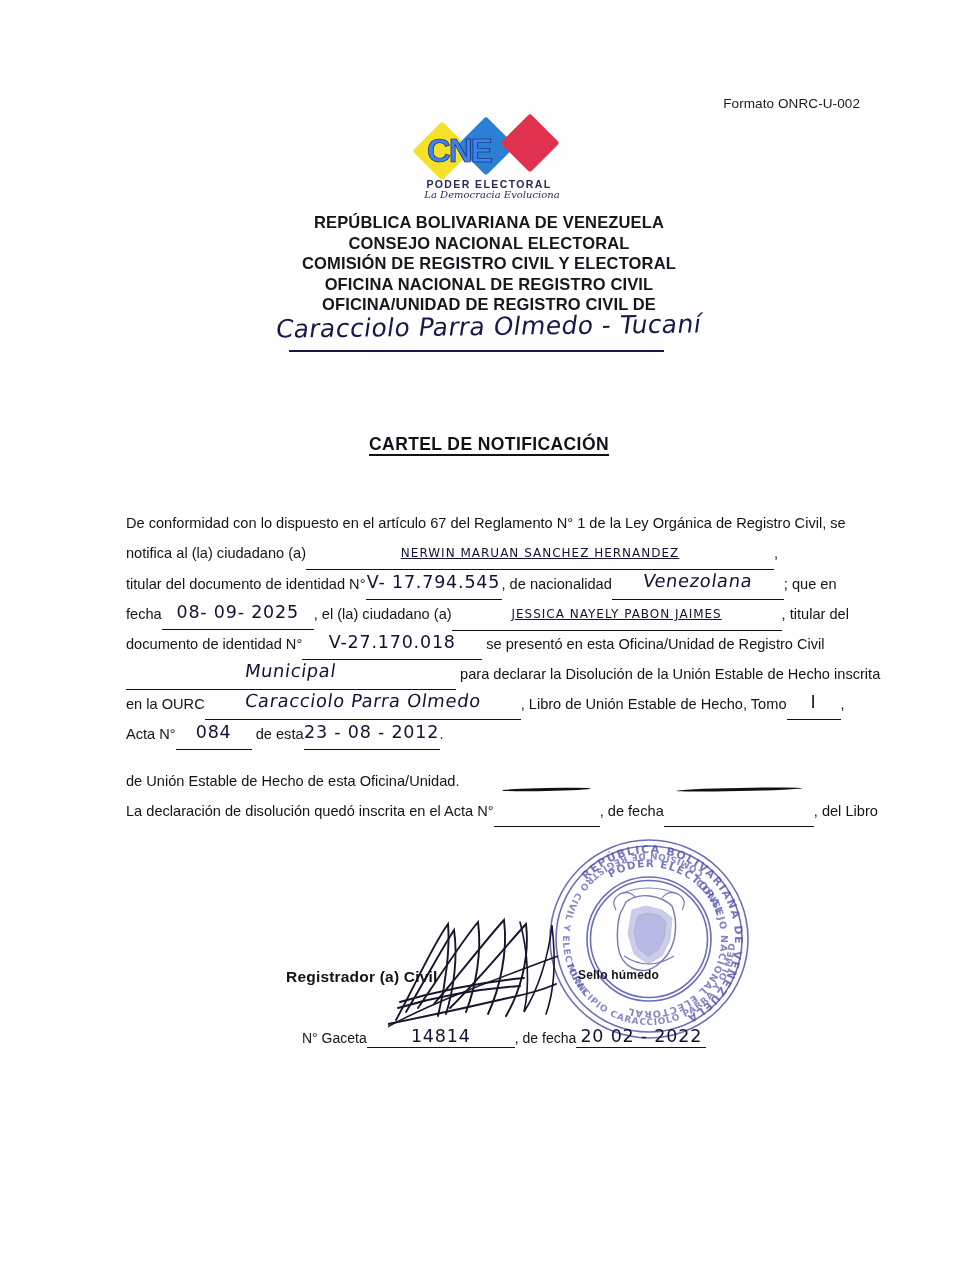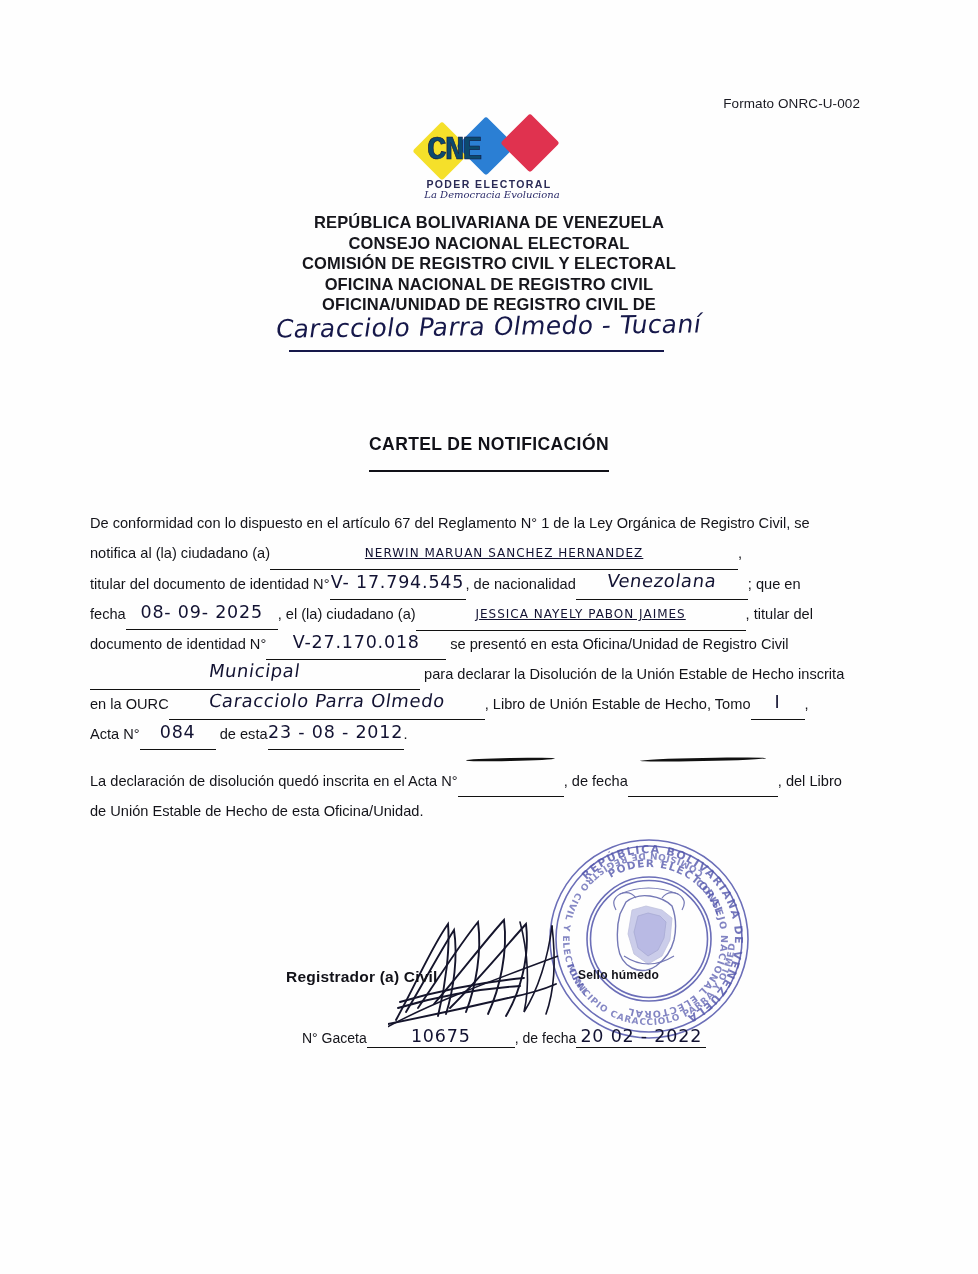--- a/index.html
+++ b/index.html
@@ -61,25 +61,25 @@
     transform: rotate(45deg);
     border-radius: 3px;
   }
   .dia.y { left: 8px;  top: 8px; background: #f5e02a; }
   .dia.b { left: 52px; top: 3px; background: #2b7fd4; }
   .dia.r { left: 96px; top: 0px; background: #e0324f; }
   .cne-text {
     position: absolute;
     left: 26px;
     top: 12px;
-    font-family: Liberation Mono, monospace;
+    font-family: Liberation Sans, sans-serif;
     font-size: 33px;
     font-weight: bold;
     letter-spacing: -2px;
-    color: #0c4a6e;
+    color: #3b82f6;
     -webkit-text-stroke: 0.6px #14143c;
     line-height: 1;
   }
   .poder {
     position: absolute;
     left: 0; right: 0;
     top: 56px;
     text-align: center;
     font-size: 10.5px;
     font-weight: bold;
@@ -144,37 +144,38 @@
     top: 434px;
     left: 0; right: 0;
     text-align: center;
     font-size: 17.5px;
     font-weight: bold;
     letter-spacing: .4px;
     color: #111118;
   }
   .doc-title span {
     border-bottom: 2.2px solid #111118;
-    padding-bottom: 16px;
+    padding-bottom: 0;
   }
 
   
   .body-block {
     position: absolute;
     top: 508px;
     left: 90px;
     width: 798px;
     font-size: 14.6px;
     line-height: 30px;
     color: #14141a;
   }
   .ln {
     position: relative;
     height: 30px;
     white-space: nowrap;
+    margin-left: 36px;
   }
   .blank {
     display: inline-block;
     border-bottom: 1.6px solid #111;
     vertical-align: baseline;
     text-align: center;
     position: relative;
   }
   .blank .hand {
     position: relative;
@@ -336,24 +337,24 @@
     </div>
 
     <div class="ln">
       <span>Acta N°</span><span class="blank" style="width:76px"><span class="hand num ink">084</span></span>&nbsp;<span>de esta</span><span class="blank" style="width:136px"><span class="hand num ink">23 - 08 - 2012</span></span><span>.</span>
     </div>
 
   </div>
 
   <div class="para2">
     <div class="ln">
+      <span>de Unión Estable de Hecho de esta Oficina/Unidad.</span>
+    </div>
+    <div class="ln">
       <span>La declaración de disolución quedó inscrita en el Acta N°</span><span class="blank" style="width:106px"><span class="strike-mark"></span><span class="hand num ink"></span></span><span>, de fecha</span><span class="blank" style="width:150px"><span class="strike-mark"></span><span class="hand num ink"></span></span><span>, del Libro</span>
-    </div>
-    <div class="ln">
-      <span>de Unión Estable de Hecho de esta Oficina/Unidad.</span>
     </div>
   </div>
 
   <div class="sig-area">
 
     <svg class="seal" viewBox="0 0 206 206">
       <g fill="none" stroke="#3a3ea0" stroke-width="1.6" opacity="0.85">
         <circle cx="103" cy="103" r="99"></circle>
         <circle cx="103" cy="103" r="93"></circle>
         <circle cx="103" cy="103" r="62"></circle>
@@ -408,18 +409,18 @@
         <path d="M164,14 C168,48 166,80 158,102"></path>
       </g>
       <path d="M-10,120 C40,92 100,70 170,44" fill="none" stroke="#15152c" stroke-width="1.5"></path>
     </svg>
 
     <div class="reg-label">Registrador (a) Civil</div>
     <div class="sello-label">Sello húmedo</div>
 
 
     <div class="reg-row r2">
-      <span>N° Gaceta</span><span class="blank" style="width:148px"><span class="hand num ink">10675</span></span><span>, de fecha</span><span class="blank" style="width:130px"><span class="hand num ink">20  02 - 2022</span></span>
+      <span>N° Gaceta</span><span class="blank" style="width:148px"><span class="hand num ink">14814</span></span><span>, de fecha</span><span class="blank" style="width:130px"><span class="hand num ink">20  02 - 2022</span></span>
     </div>
 
   </div>
 
 </div>
 
 </body></html>

